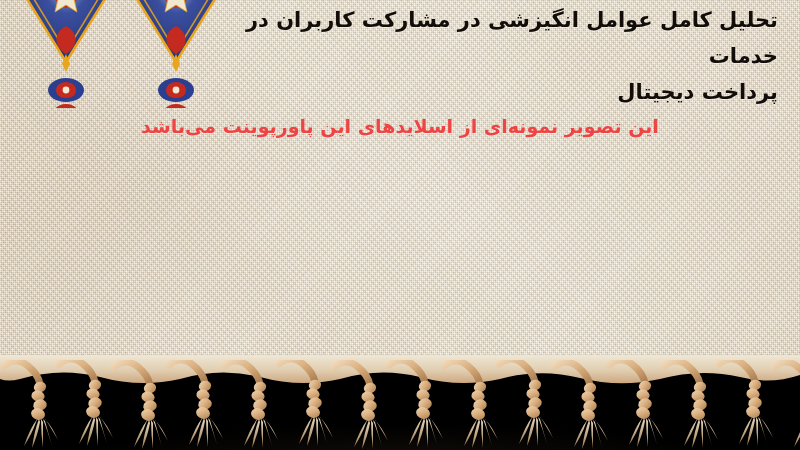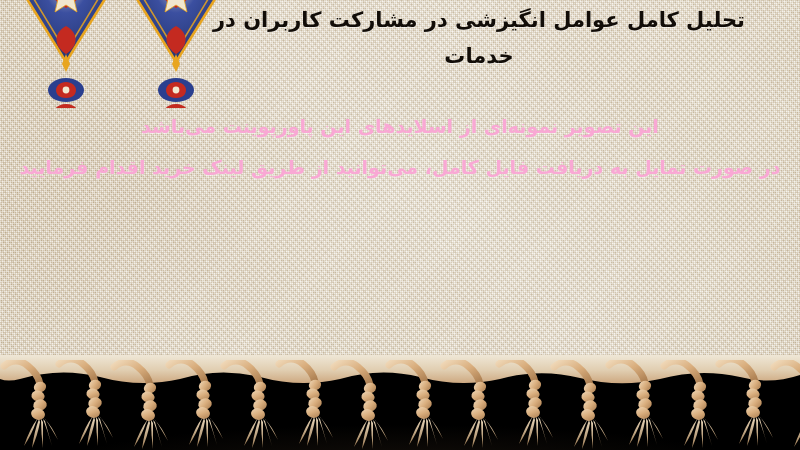--- a/index.html
+++ b/index.html
@@ -70,23 +70,22 @@
     position: absolute;
     top: -62px;
   }
   .medallion.left  { left: 18px; }
   .medallion.right { left: 128px; }
 
   
   .title-block {
     position: absolute;
     top: 2px;
-    right: 30px;
+    right: 22px;
     width: 582px;
-    text-align: center;
     direction: rtl;
   }
   .title-line {
     font-size: 21px;
     font-weight: 700;
     line-height: 36px;
     color: #120d08;
     letter-spacing: 0px;
     text-shadow: 0 1px 0 rgba(255,255,255,0.35);
   }
@@ -96,21 +95,21 @@
     position: absolute;
     top: 106px;
     right: 0;
     width: 800px;
     text-align: center;
     direction: rtl;
   }
   .body-line {
     font-size: 19px;
     font-weight: 700;
-    color: #f9a8d4;
+    color: #ef4444;
     line-height: 41px;
     text-shadow: 0 1px 0 rgba(255,255,255,0.32);
     white-space: nowrap;
   }
 
   
   .black-band {
     position: absolute;
     left: 0;
     top: 368px;
@@ -205,25 +204,25 @@
       <path d="M48 144 C42 144 38 148 38 152 C38 157 42 160 48 160 C54 160 58 157 58 152 C58 148 54 144 48 144 Z" fill="#c42a20"></path>
       <circle cx="48" cy="152" r="3.4" fill="#f2e7cf"></circle>
       <path d="M48 166 C41 166 36 170 36 174 C36 179 41 182 48 182 C55 182 60 179 60 174 C60 170 55 166 48 166 Z" fill="#c42a20"></path>
       <circle cx="48" cy="174" r="3" fill="#2a3f8f"></circle>
       <path d="M48 186 L51 191 L48 196 L45 191 Z" fill="#c42a20"></path>
     </svg>
   </div>
 
   <div class="title-block">
     <div class="title-line">تحلیل کامل عوامل انگیزشی در مشارکت کاربران در خدمات</div>
+    <div class="title-line">پرداخت دیجیتال</div>
   </div>
 
   <div class="body-block">
     <div class="body-line">این تصویر نمونه‌ای از اسلایدهای این پاورپوینت می‌باشد</div>
-    <div class="body-line">در صورت تمایل به دریافت فایل کامل، می‌توانید از طریق لینک خرید اقدام فرمایید</div>
   </div>
 
   <div class="black-band"></div>
 
   <svg class="fringe-edge" viewBox="0 0 800 34" preserveAspectRatio="none" aria-hidden="true">
     <defs>
       <linearGradient id="selv" x1="0" y1="0" x2="0" y2="1">
         <stop offset="0%" stop-color="#efe7d6"></stop>
         <stop offset="55%" stop-color="#e0cdb0"></stop>
         <stop offset="100%" stop-color="#cda880"></stop>

